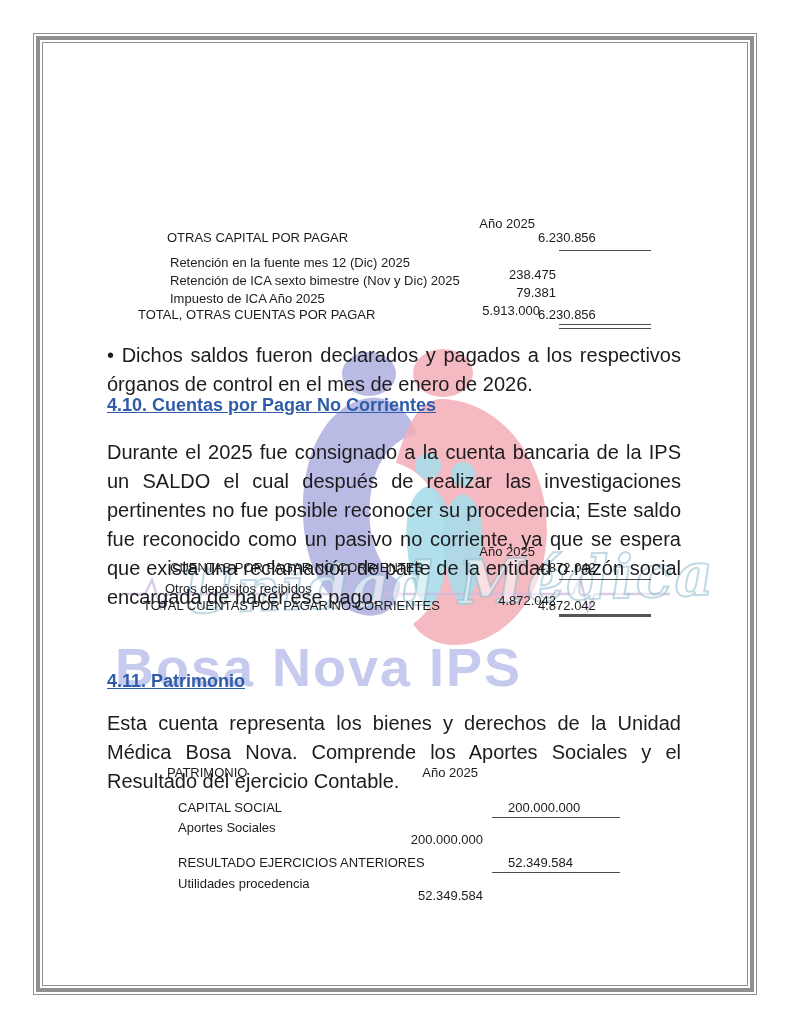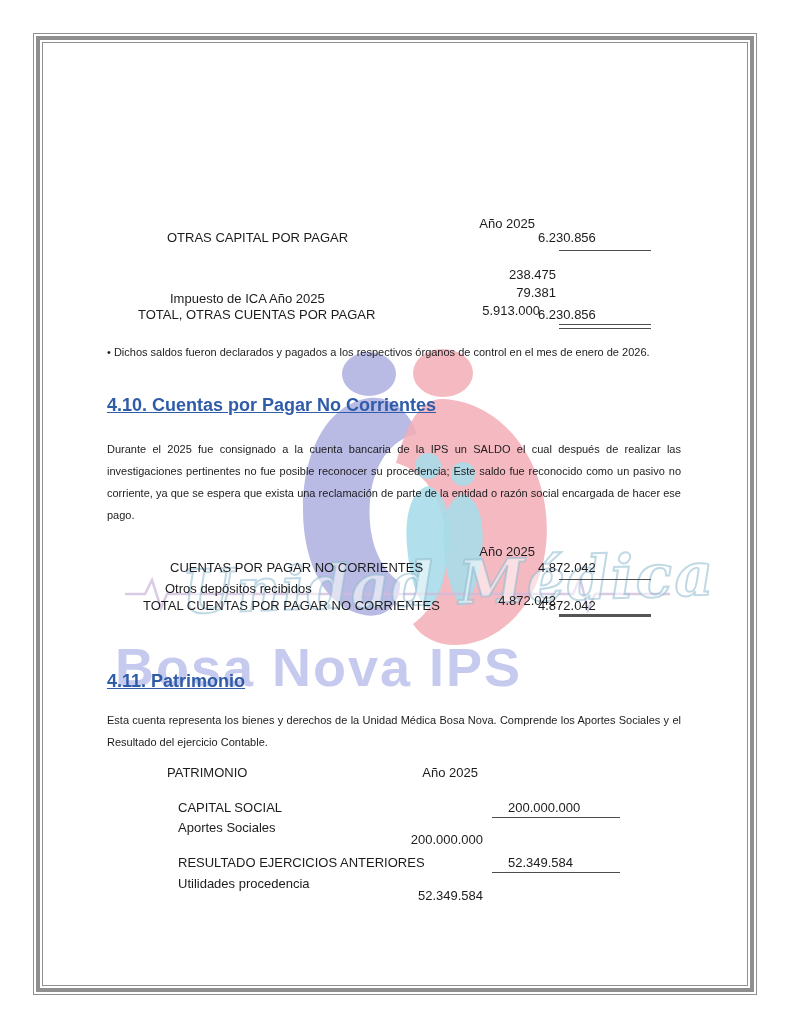--- a/index.html
+++ b/index.html
@@ -18,21 +18,21 @@
              font-style:italic;font-weight:bold;font-size:60px;letter-spacing:2px;
              color:rgba(255,255,255,0.55);-webkit-text-stroke:2px rgba(140,185,205,0.55);
              transform:rotate(-2deg);white-space:nowrap;}
   .wm-ekg{position:absolute;left:125px;top:570px;}
   .wm-brand{position:absolute;left:115px;top:636px;width:560px;text-align:left;
             font-weight:bold;font-size:54px;letter-spacing:2px;
             color:rgba(150,159,224,0.55);white-space:nowrap;}
 
   
   .content{position:absolute;inset:0;z-index:1;}
-  .para{position:absolute;left:107px;width:574px;font-size:11px;line-height:22px;
+  .para{position:absolute;left:107px;width:574px;font-size:20px;line-height:29px;
         text-align:justify;color:#1c1c1e;}
   .heading{position:absolute;left:107px;font-size:18px;font-weight:bold;color:#2F5CA8;white-space:nowrap;text-decoration:underline;}
 
   
   .trow{position:absolute;left:0;width:791px;height:15px;font-size:13px;line-height:14px;}
   .tl{position:absolute;white-space:nowrap;}
   .tm{position:absolute;width:110px;text-align:right;white-space:nowrap;margin-top:12px;}
   .tr{position:absolute;width:110px;white-space:nowrap;}
   .bold{font-weight:normal;}
   .rule{position:absolute;height:0;border-top:1px solid #4d4d4d;}
@@ -68,23 +68,25 @@
     <div>
       <div class="trow" style="top:217px">
           <span class="tl bold year-a tr">Año 2025</span>
         </div>
       <div class="trow" style="top:231px">
         <span class="tl bold" style="left:167px">OTRAS CAPITAL POR PAGAR</span>
         <span class="tr" style="left:538px">6.230.856</span>
       </div>
       <div class="rule" style="top:250px;left:559px;width:92px"></div>
       <div class="trow" style="top:256px">
+        <span class="tl" style="left:170px">Retención en la fuente mes 12 (Dic) 2025</span>
         <span class="tm" style="left:446px">238.475</span>
       </div>
       <div class="trow" style="top:274px">
+        <span class="tl" style="left:170px">Retención de ICA sexto bimestre (Nov y Dic) 2025</span>
         <span class="tm" style="left:446px">79.381</span>
       </div>
       <div class="trow" style="top:292px">
         <span class="tl" style="left:170px">Impuesto de ICA Año 2025</span>
         <span class="tm" style="left:430px">5.913.000</span>
       </div>
       <div class="trow" style="top:308px">
         <span class="tl bold" style="left:138px">TOTAL, OTRAS CUENTAS POR PAGAR</span>
         <span class="tr bold" style="left:538px">6.230.856</span>
       </div>

